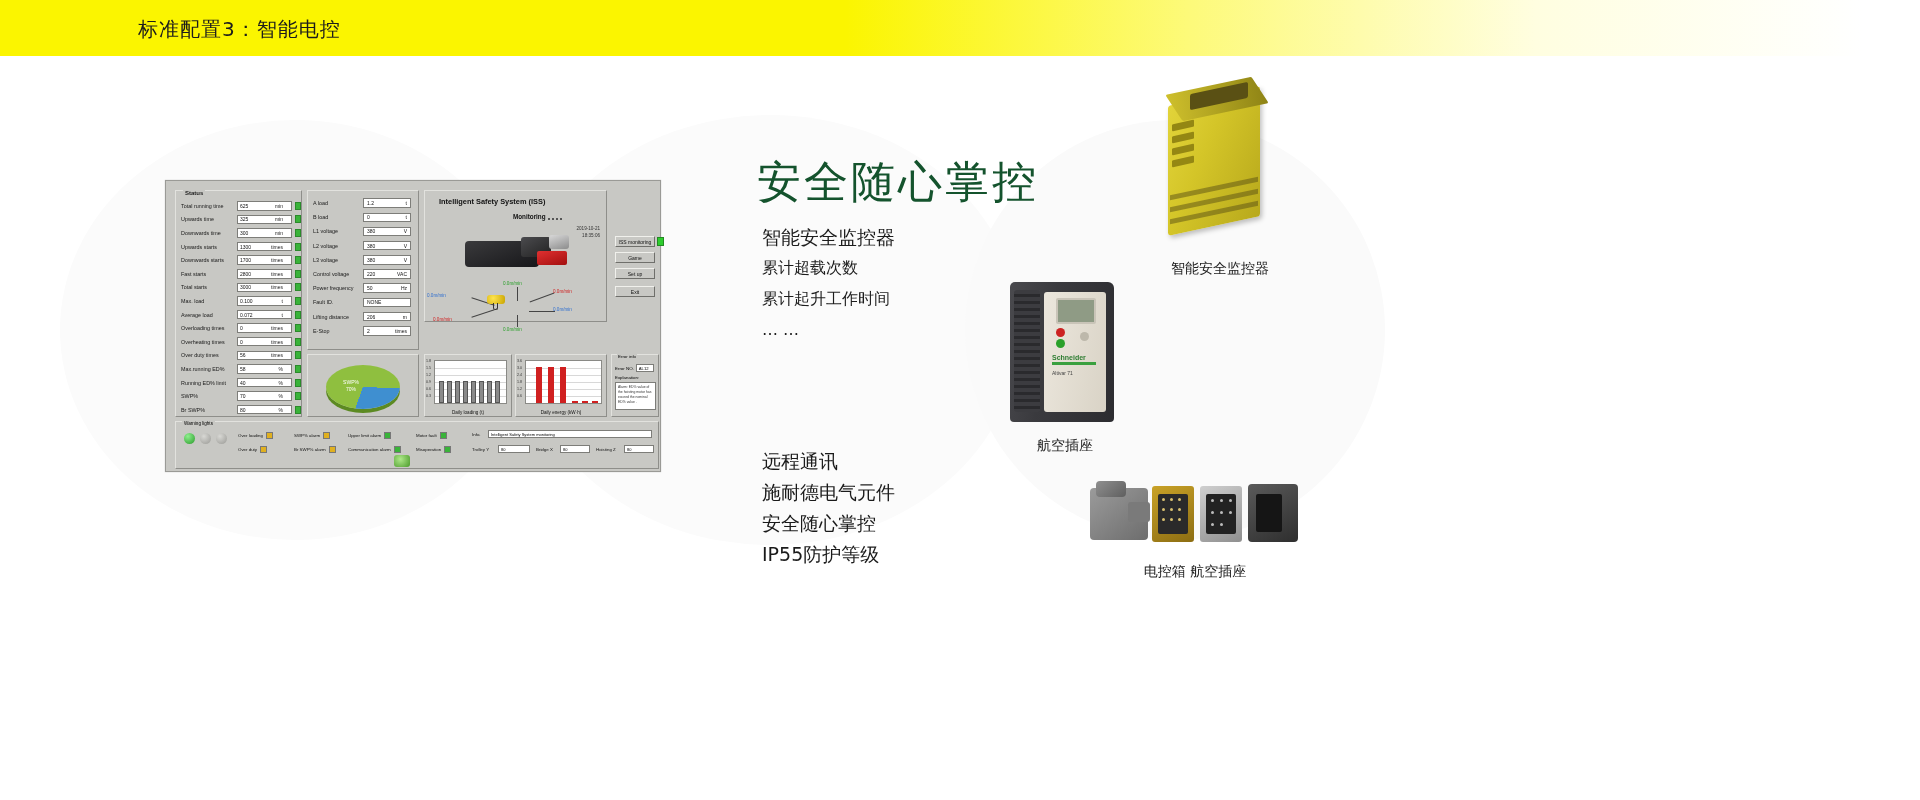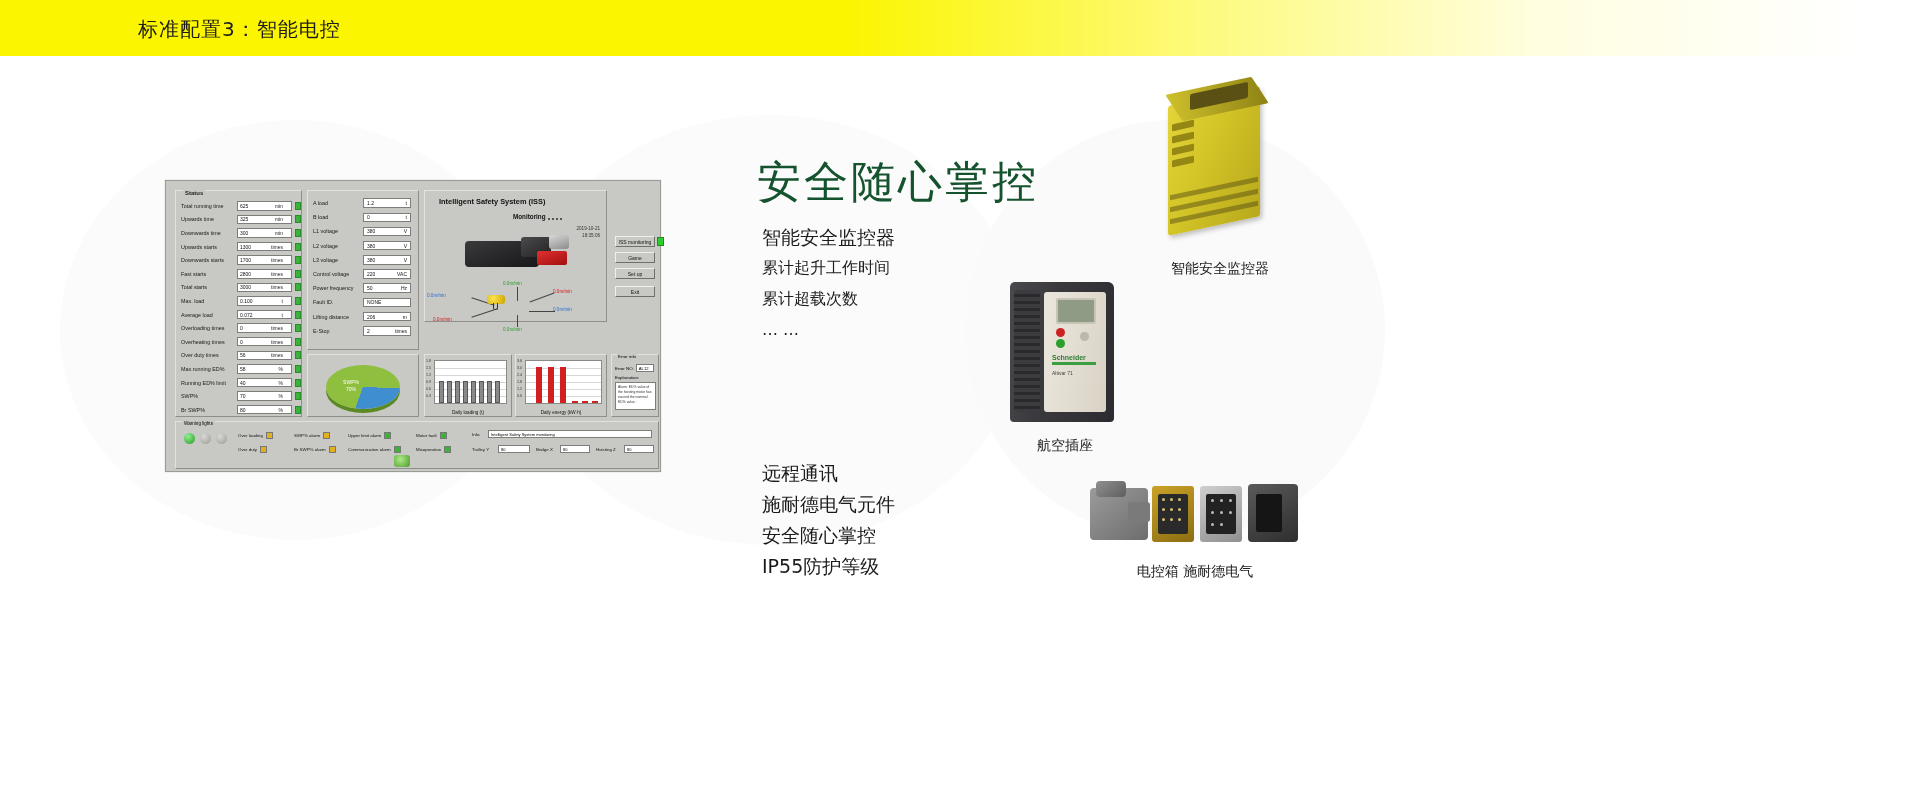--- a/index.html
+++ b/index.html
@@ -135,21 +135,21 @@
     position:absolute; left:757px; top:153px;
     font-size:44px; color:#14532d; letter-spacing:3px;
     font-family:"DejaVu Sans","Liberation Sans",sans-serif;
     z-index:3; white-space:nowrap;
   }
   .feat-list { position:absolute; left:762px; top:222px; z-index:3; }
   .feat { font-size:16px; color:#1d1d1d; line-height:31px; white-space:nowrap;
           font-family:"DejaVu Sans","Liberation Sans",sans-serif;}
   .feat.lead { font-size:19px; line-height:30px; }
   .feat.small { font-size:15px; }
-  .bot-list { position:absolute; left:762px; top:458px; z-index:3; }
+  .bot-list { position:absolute; left:762px; top:446px; z-index:3; }
   .bot { font-size:19px; color:#1a1a1a; line-height:31px; white-space:nowrap;
          font-family:"DejaVu Sans","Liberation Sans",sans-serif;}
 
   
   .prod { position:absolute; z-index:3; }
   .prod-cap {
     position:absolute; font-size:14px; color:#222; white-space:nowrap;
     font-family:"DejaVu Sans","Liberation Sans",sans-serif; text-align:center;
   }
 
@@ -576,22 +576,22 @@
     <div style="position:absolute;left:218px;top:33px;width:16px;height:12px;background:radial-gradient(circle at 40% 35%,#aee88a,#4a9a2a);border-radius:3px;"></div>
   </div>
 
  </div>
 </div>
 
 <div class="headline">安全随心掌控</div>
 
 <div class="feat-list">
   <div class="feat lead">智能安全监控器</div>
+  <div class="feat">累计超载次数</div>
   <div class="feat">累计起升工作时间</div>
-  <div class="feat">累计超载次数</div>
   <div class="feat">… …</div>
 </div>
 
 <div class="bot-list">
   <div class="bot">远程通讯</div>
   <div class="bot">施耐德电气元件</div>
   <div class="bot">安全随心掌控</div>
   <div class="bot">IP55防护等级</div>
 </div>
 
@@ -653,13 +653,13 @@
       <div class="pin" style="left:14px;top:17px;background:#bbb"></div>
         <div class="pin" style="left:23px;top:17px;background:#bbb"></div>
       <div class="pin" style="left:5px;top:29px;background:#bbb"></div>
         <div class="pin" style="left:14px;top:29px;background:#bbb"></div>
     </div>
   </div>
   <div class="cn cn4">
     <div class="cn4in"></div>
   </div>
 </div>
-<div class="prod-cap" style="left:1085px;top:563px;width:220px;">电控箱 施耐德电气</div>
+<div class="prod-cap" style="left:1085px;top:563px;width:220px;">电控箱 航空插座</div>
 
 </body></html>

